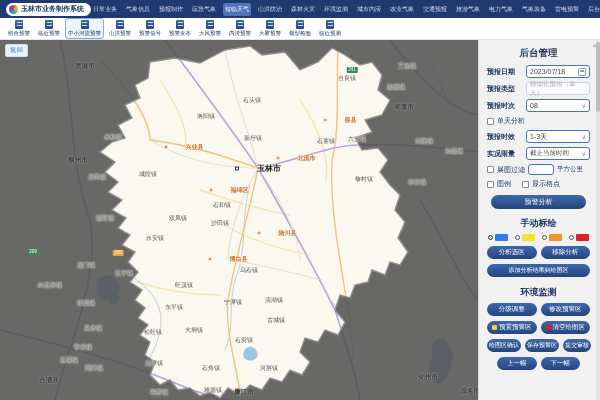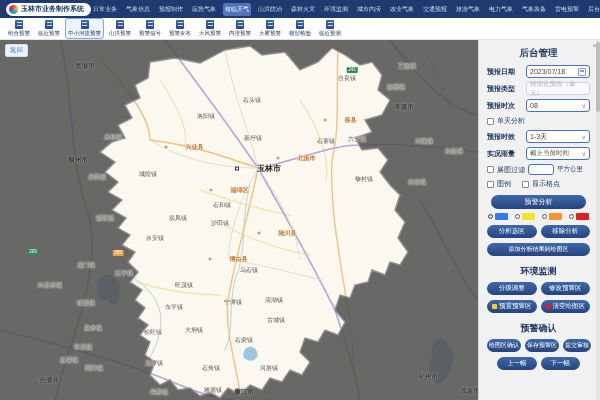--- a/index.html
+++ b/index.html
@@ -447,20 +447,21 @@
 
     <div class="cbrow">
       <span class="cb"></span>
       <span class="cblabel" style="margin-right:8px">图例</span>
       <span class="cb"></span>
       <span class="cblabel">显示格点</span>
     </div>
 
     <button class="btn full">预警分析</button>
 
+    <div class="sec-title">手动标绘</div>
     <div class="color-row">
         <div class="cgroup">
           <span class="radio sel"></span>
           <span class="swatch" style="background: rgb(47, 122, 245);"></span>
         </div>
         <div class="cgroup">
           <span class="radio"></span>
           <span class="swatch" style="background: rgb(242, 229, 44);"></span>
         </div>
         <div class="cgroup">
@@ -489,21 +490,20 @@
       <button class="btn">
         <span class="sq" id="presetSq" style="background: rgb(242, 209, 44);"></span>
         <span>预置预警区</span>
       </button>
       <button class="btn">
         <span class="sq" id="clearSq" style="background: rgb(224, 32, 32);"></span>
         <span>清空绘图区</span>
       </button>
     </div>
 
-    <div class="sec-title">预警确认</div>
     <div class="btn-row btn-row3">
       <button class="btn">绘图区确认</button>
       <button class="btn">保存预警区</button>
       <button class="btn">提交审核</button>
     </div>
     <div class="btn-row nav">
       <button class="btn">上一幅</button>
       <button class="btn">下一幅</button>
     </div>
   </div>

